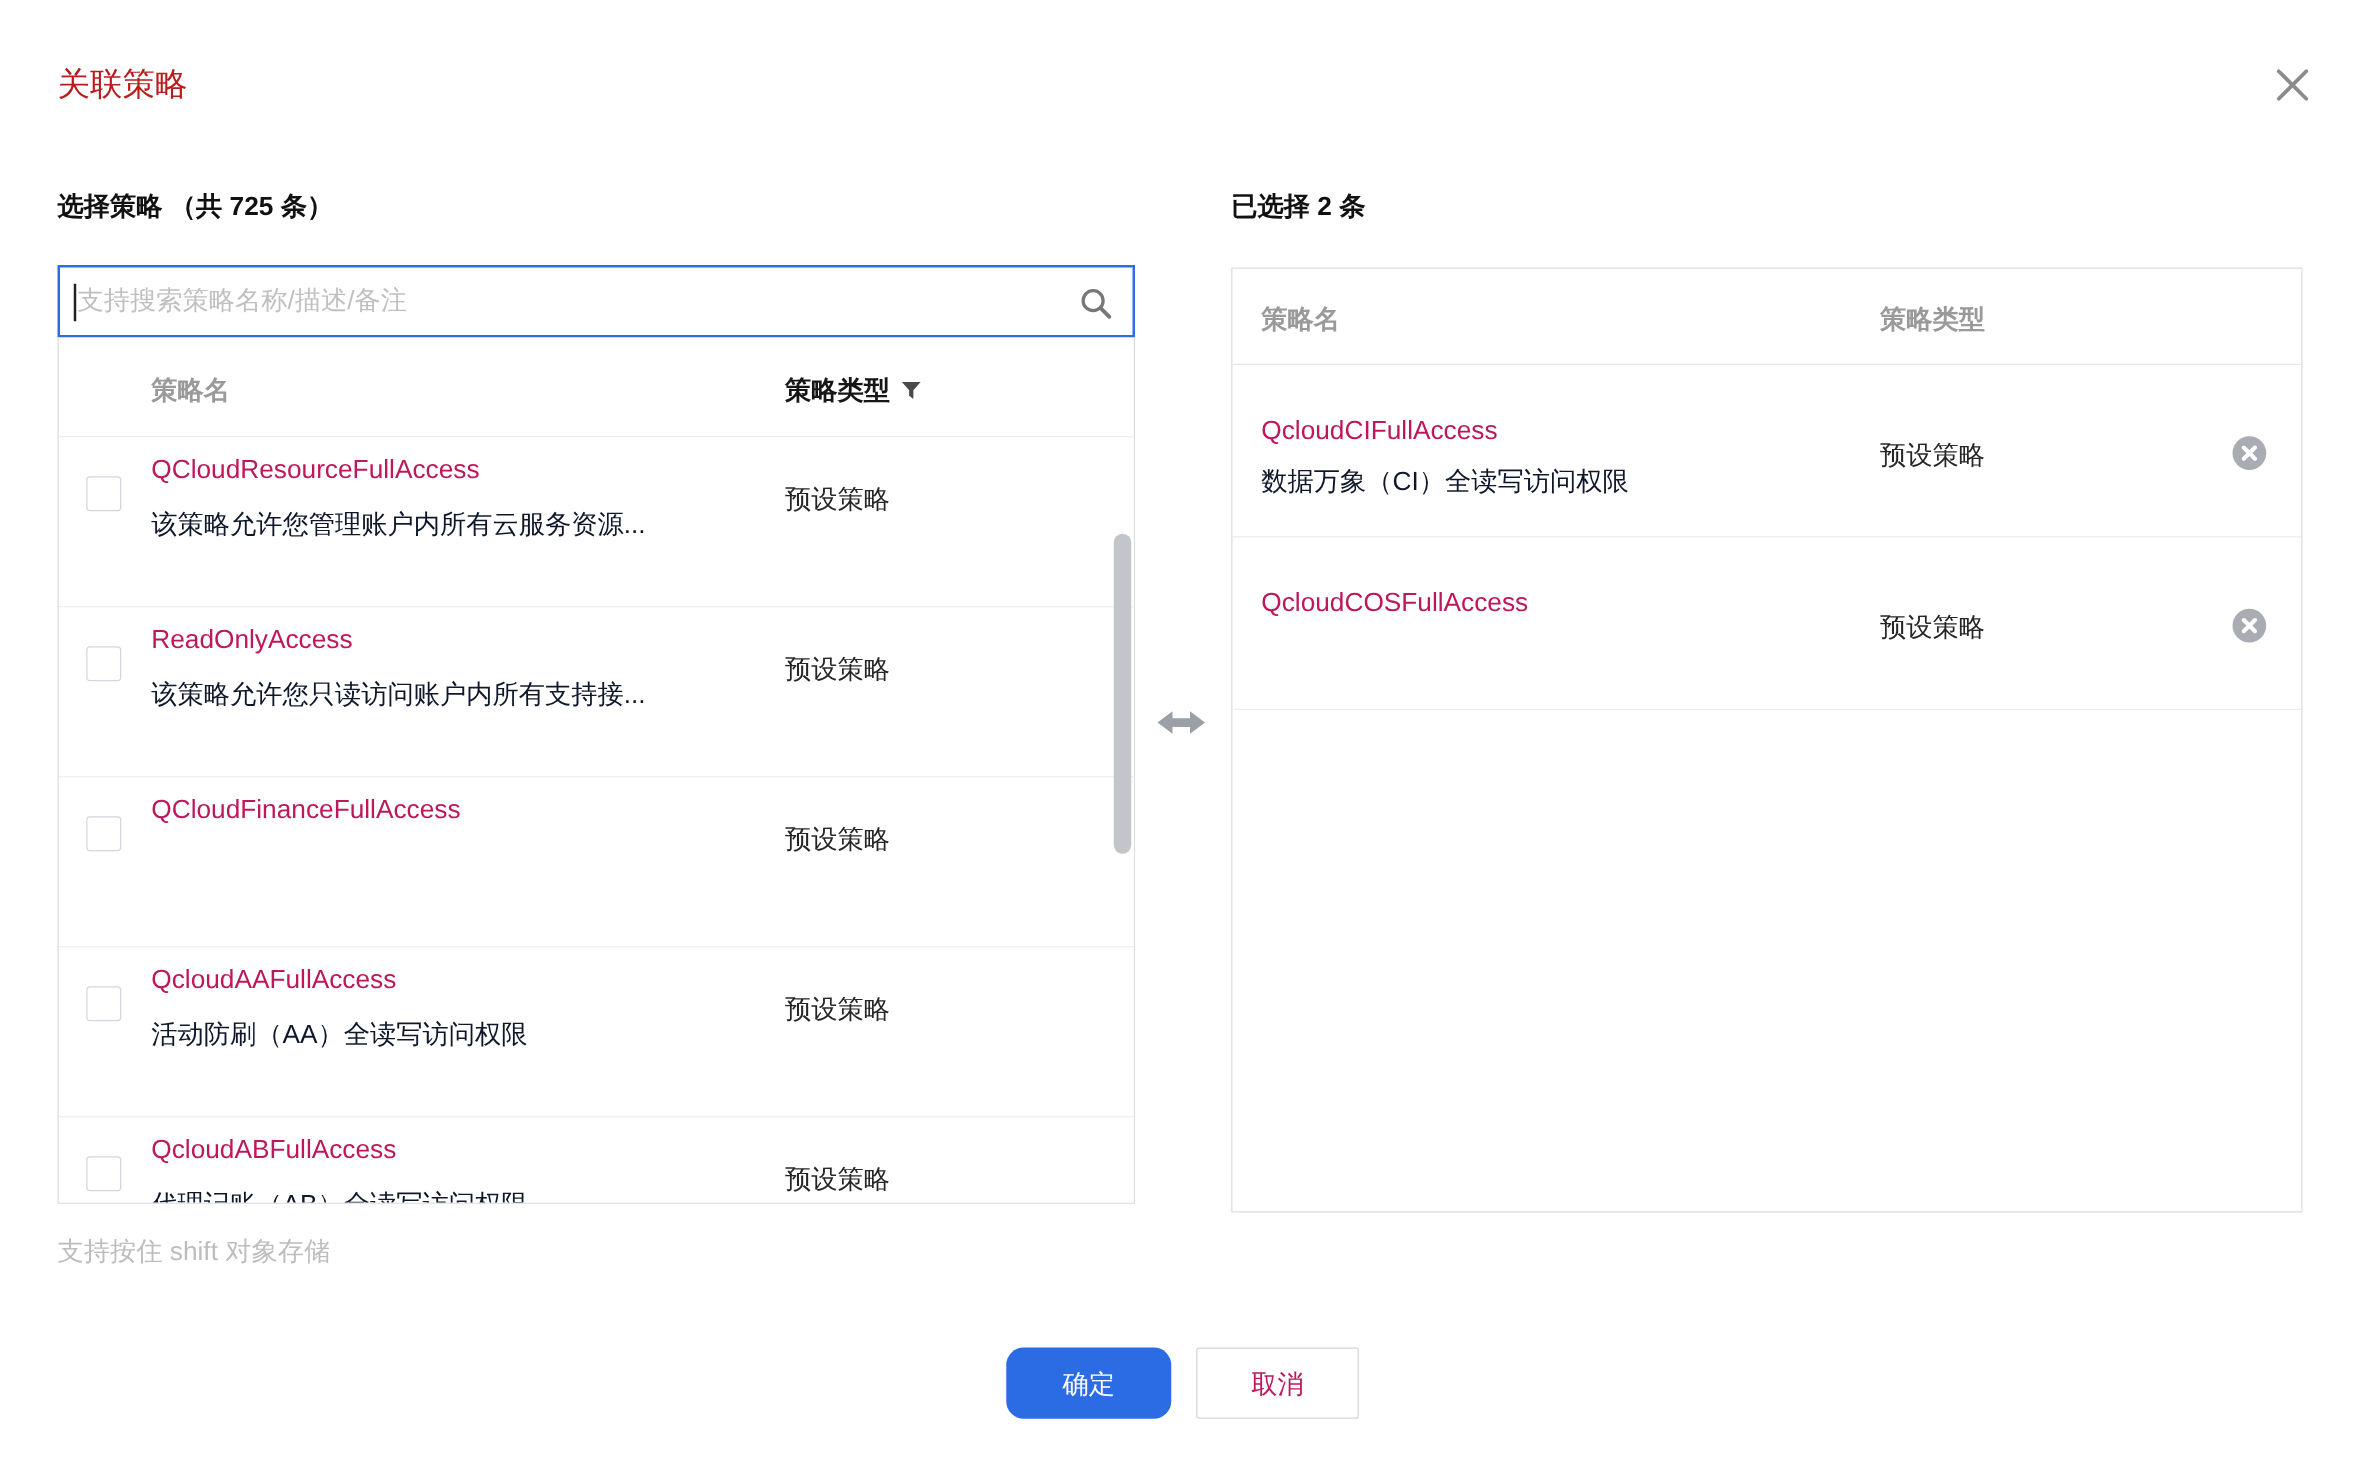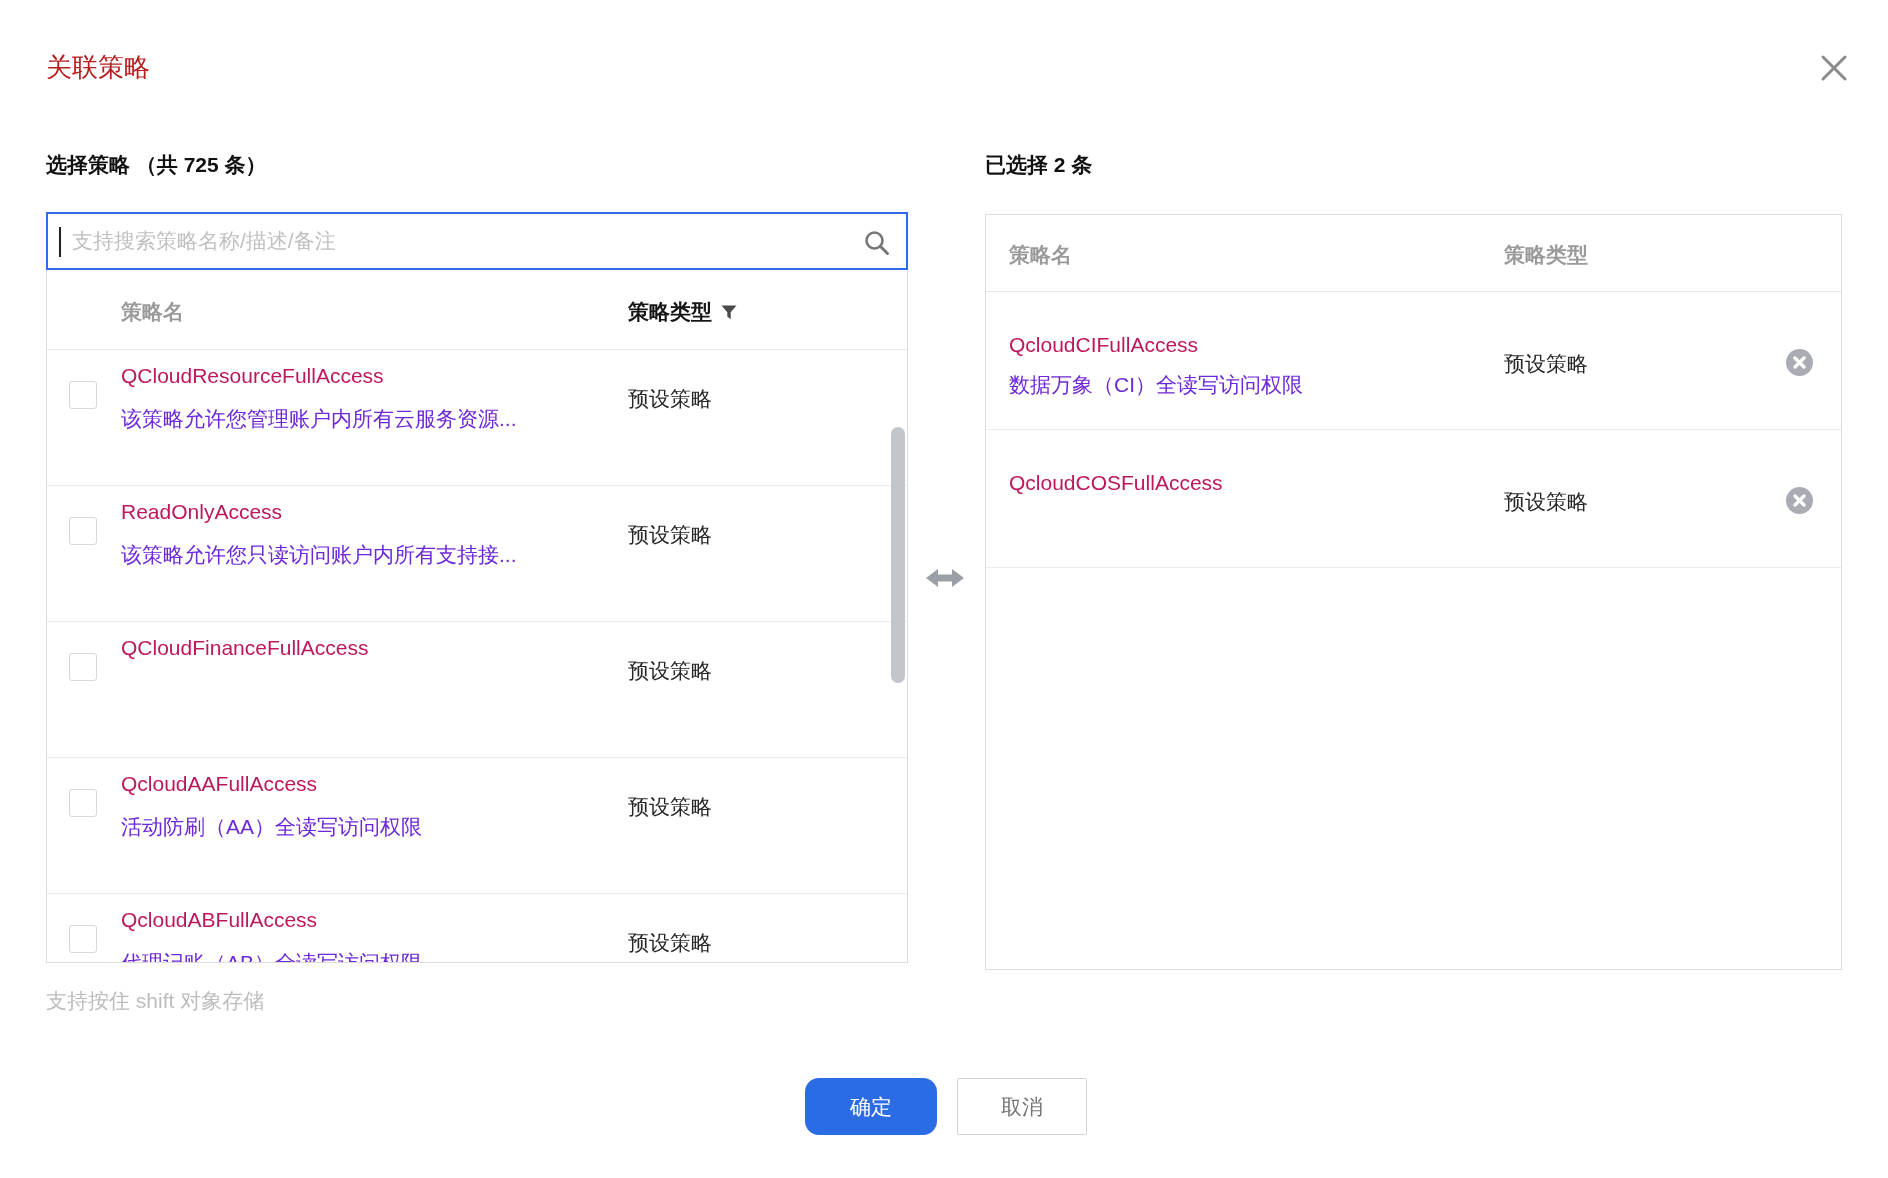--- a/index.html
+++ b/index.html
@@ -12,56 +12,56 @@
   #dlg-title { left:46px; top:50px; font-size:26px; font-weight:normal; color:#b91c1c; }
   #close-btn { left:1817px; top:51px; width:34px; height:34px; cursor:pointer; display:flex; align-items:center; justify-content:center; }
 
   
   .section-h { top:151px; font-size:21px; font-weight:bold; color:#111; }
   #left-section-h  { left:46px; }
   #right-section-h { left:985px; }
 
   
   #search-box { left:46px; top:212px; width:862px; height:58px; border:2px solid #2e6ce8; background:#fff; }
-  #search-input { position:absolute; left:0; top:0; width:100%; height:100%; border:none; outline:none; padding:0 60px 0 24px; font-size:21px; color:#333; font-family:inherit; background:transparent; }
+  #search-input { position:absolute; left:0; top:0; width:100%; height:100%; border:none; outline:none; padding:0 60px 0 14px; font-size:21px; color:#333; font-family:inherit; background:transparent; }
   #search-input::placeholder { color:#c0c0c0; }
   #search-caret { position:absolute; left:11px; top:13px; width:2px; height:30px; background:#222; }
   #search-icon { position:absolute; right:16px; top:15px; width:27px; height:27px; }
 
   
   #left-list { left:46px; top:270px; width:862px; height:693px; border-left:1px solid #dcdcdc; border-right:1px solid #dcdcdc; border-bottom:1px solid #dcdcdc; overflow:hidden; background:#fff; }
   .lheader { position:relative; height:80px; border-bottom:1px solid #e7e7e7; }
   .col-name-h { position:absolute; left:74px; top:28px; font-size:21px; font-weight:600; color:#9a9a9a; }
   .col-type-h { position:absolute; left:581px; top:28px; font-size:21px; font-weight:bold; color:#161616; display:flex; align-items:center; gap:9px; }
   .lrow { position:relative; height:136px; border-bottom:1px solid #ececec; background:#fff; cursor:pointer; }
   .lrow:last-child { border-bottom:none; }
   .cbx { position:absolute; left:22px; top:31px; width:28px; height:28px; border:1px solid #d2d6dd; border-radius:3px; background:#fff; cursor:pointer; }
   .rname { position:absolute; left:74px; top:14px; font-size:21px; color:#be185d; white-space:nowrap; }
-  .rdesc { position:absolute; left:74px; top:55px; font-size:21px; color:#6d28d9; white-space:nowrap; }
+  .rdesc { position:absolute; left:74px; top:55px; font-size:21px; color:#0f172a; white-space:nowrap; }
   .rtype { position:absolute; left:581px; top:35px; font-size:21px; color:#262626; }
   #lscroll-thumb { position:absolute; right:2px; top:157px; width:14px; height:256px; background:#c2c6cb; border-radius:7px; cursor:grab; }
 
   
   #transfer { left:926px; top:567px; width:38px; height:22px; }
 
   
   #right-list { left:985px; top:214px; width:857px; height:756px; border:1px solid #dcdcdc; background:#fff; overflow:hidden; }
   .rheader { position:relative; height:77px; border-bottom:1px solid #e7e7e7; }
   .rcol-name-h { position:absolute; left:23px; top:26px; font-size:21px; font-weight:600; color:#9a9a9a; }
   .rcol-type-h { position:absolute; left:518px; top:26px; font-size:21px; font-weight:600; color:#9a9a9a; }
   .rrow { position:relative; height:138px; border-bottom:1px solid #ececec; }
   .rrow .rname { left:23px; top:41px; }
   .rrow .rdesc { left:23px; top:79px; }
   .rrow .rtype { left:518px; top:58px; }
   .remove-btn { position:absolute; left:800px; top:57px; width:27px; height:27px; border-radius:50%; background:#a9adb3; display:flex; align-items:center; justify-content:center; cursor:pointer; }
 
   
   #shift-hint { left:46px; top:987px; font-size:21px; color:#bdbdbd; }
   #confirm-btn { left:805px; top:1078px; width:132px; height:57px; background:#2b6ce5; color:#fff; font-size:21px; border:none; border-radius:14px; cursor:pointer; display:flex; align-items:center; justify-content:center; font-family:inherit; }
-  #cancel-btn  { left:957px; top:1078px; width:130px; height:57px; background:#fff; color:#737373; font-size:21px; border:1px solid #d5d5d5; border-radius:2px; cursor:pointer; display:flex; align-items:center; justify-content:center; font-family:inherit; }
+  #cancel-btn  { left:957px; top:1078px; width:130px; height:57px; background:#fff; color:#be185d; font-size:21px; border:1px solid #d5d5d5; border-radius:2px; cursor:pointer; display:flex; align-items:center; justify-content:center; font-family:inherit; }
 </style>
 </head>
 <body>
 
 <div class="abs" id="dlg-title">关联策略</div>
 
 <div class="abs" id="close-btn">
   <svg width="30" height="30" viewBox="0 0 30 30">
     <line x1="4" y1="4" x2="26" y2="26" stroke="#8b8b8b" stroke-width="3" stroke-linecap="round"></line>
     <line x1="26" y1="4" x2="4" y2="26" stroke="#8b8b8b" stroke-width="3" stroke-linecap="round"></line>

